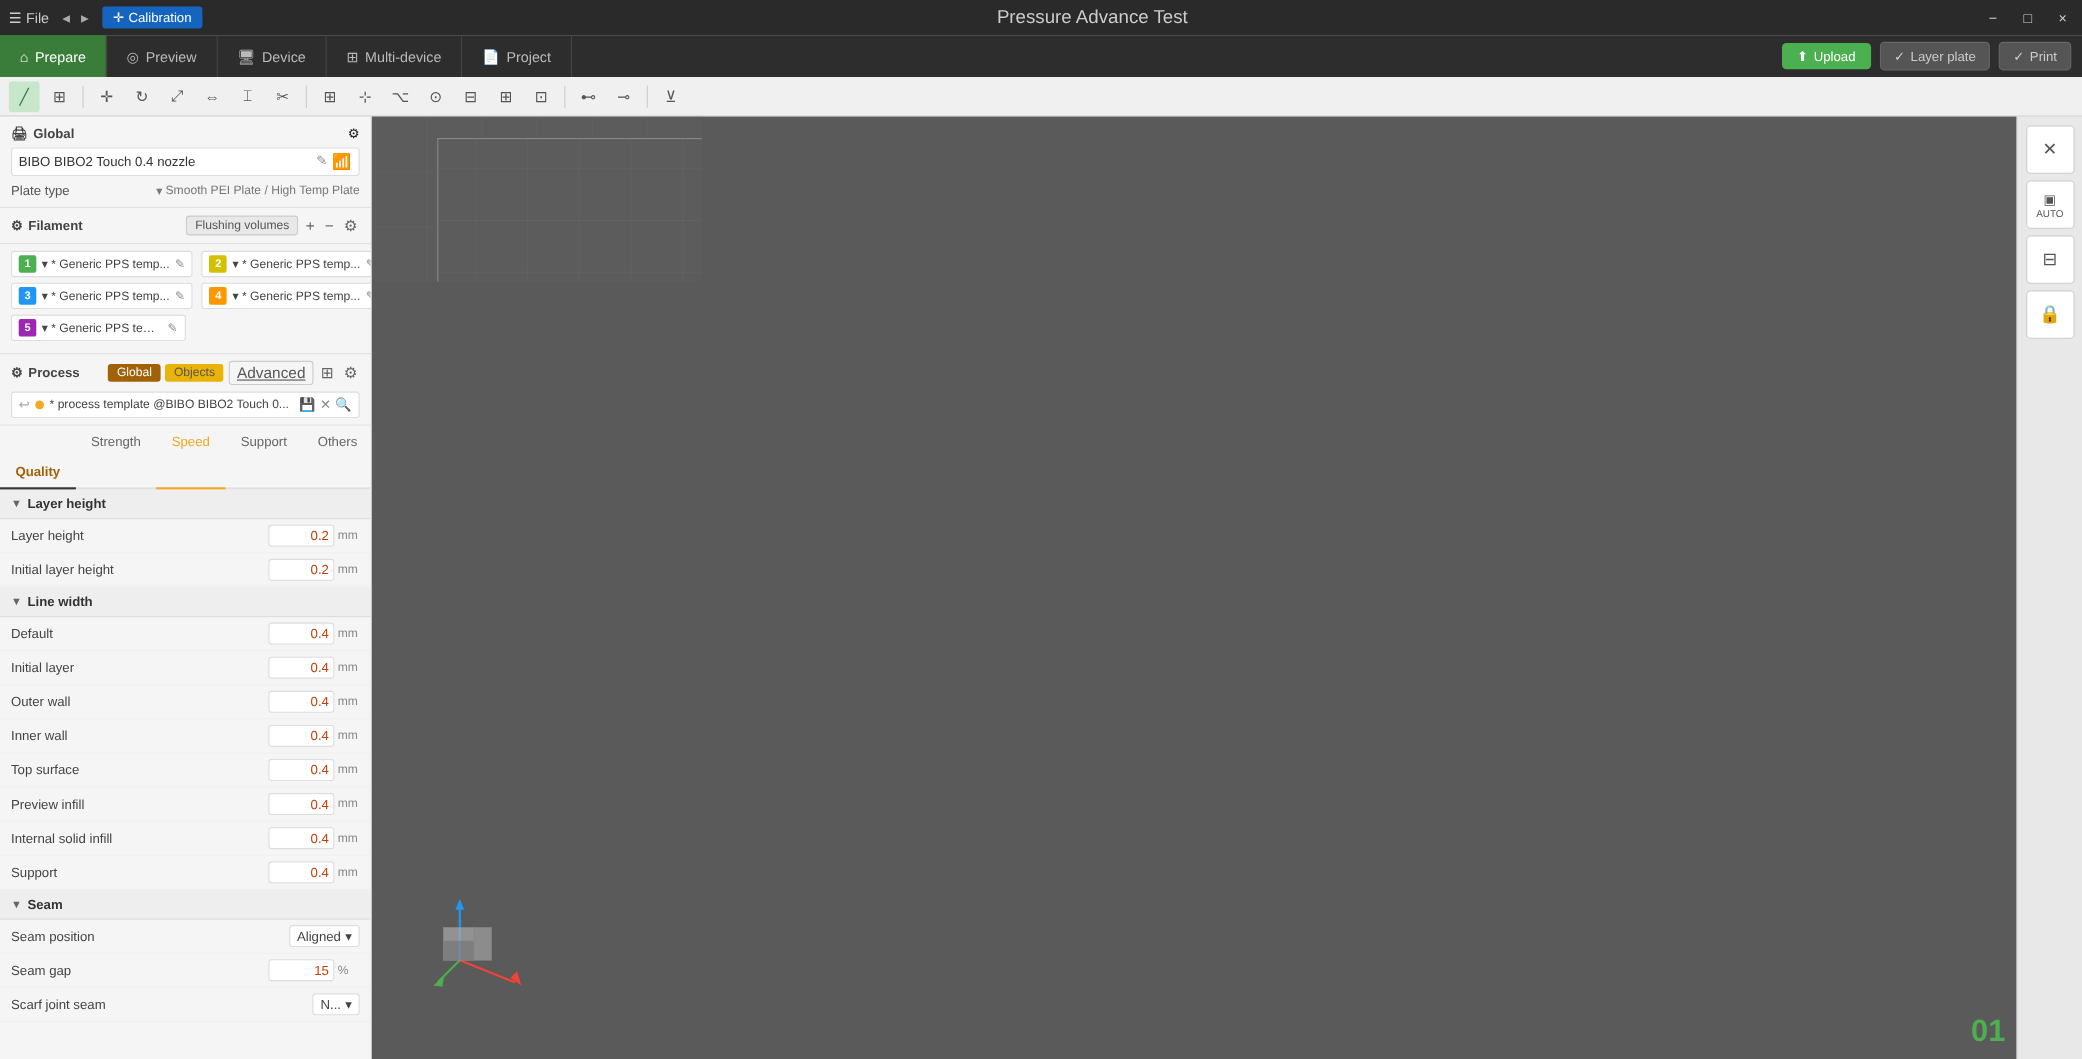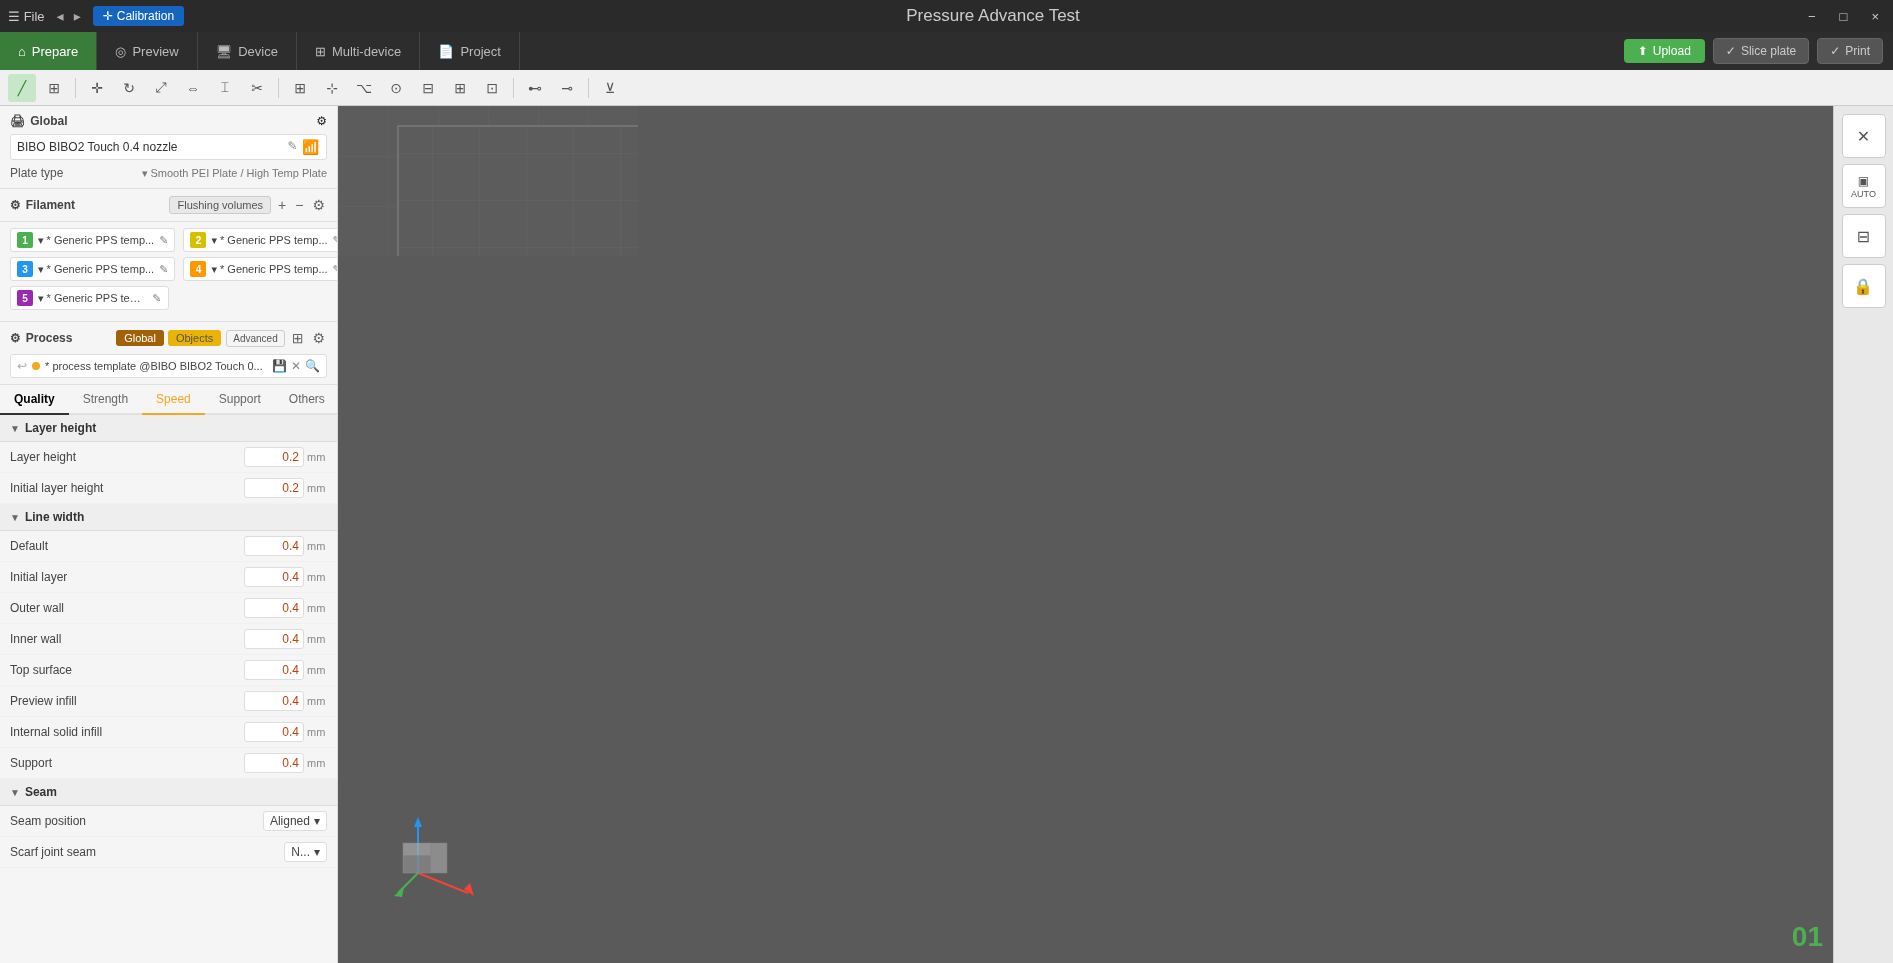--- a/index.html
+++ b/index.html
@@ -224,26 +224,27 @@
     .process-tabs { display: flex; gap: 4px; }
     .process-tab {
       padding: 2px 8px;
       border-radius: 3px;
       font-size: 11px;
       cursor: pointer;
     }
     .process-tab.active { background: #a16207; color: white; }
     .process-tab.inactive { background: #eab308; color: #555; }
     .advanced-btn {
-      font-size: 10px;
+      font-size: 14px;
       color: #555;
       cursor: pointer;
       padding: 2px 6px;
       border: 1px solid #ccc;
       border-radius: 3px;
+      text-decoration: underline;
     }
     .process-controls { display: flex; gap: 5px; align-items: center; }
 
     
     .template-row {
       display: flex;
       align-items: center;
       gap: 5px;
       margin-top: 6px;
       background: white;
@@ -262,21 +263,21 @@
       background: #f5f5f5;
     }
     .quality-tab {
       padding: 7px 14px;
       cursor: pointer;
       font-size: 12px;
       color: #666;
       border-bottom: 2px solid transparent;
       margin-bottom: -2px;
     }
-    .quality-tab.active { color: #000000; border-bottom-color: #333; font-weight: 600; }
+    .quality-tab.active { color: #a16207; border-bottom-color: #333; font-weight: 600; margin-top: 28px; }
     .quality-tab.speed-active { color: #f5a623; border-bottom-color: #f5a623; }
 
     
     .settings-panel {
       flex: 1;
       overflow-y: auto;
       padding: 0;
     }
 
     .settings-group-header {
@@ -432,21 +433,21 @@
       <span>Project</span>
     </div>
   </div>
   <div class="nav-right">
     <button class="upload-btn">
       <span>⬆</span>
       <span>Upload</span>
     </button>
     <button class="slice-btn">
       <span>✓</span>
-      <span>Slice plate</span>
+      <span>Layer plate</span>
     </button>
     <button class="print-btn">
       <span>✓</span>
       <span>Print</span>
     </button>
   </div>
 </div>
 
 <div class="toolbar">
   <div class="toolbar-btn toolbar-active">╱</div>
@@ -670,20 +671,27 @@
         <span class="settings-group-title">Seam</span>
       </div>
       <div class="settings-row">
         <span class="settings-label">Seam position</span>
         <div class="settings-dropdown">
           <span>Aligned</span>
           <span>▾</span>
         </div>
       </div>
       <div class="settings-row">
+        <span class="settings-label">Seam gap</span>
+        <div class="settings-value-row">
+          <input class="settings-input" value="15" style="">
+          <span class="settings-unit">%</span>
+        </div>
+      </div>
+      <div class="settings-row">
         <span class="settings-label">Scarf joint seam</span>
         <div class="settings-dropdown">
           <span>N...</span>
           <span>▾</span>
         </div>
       </div>
 
     </div>
   </div>
 

